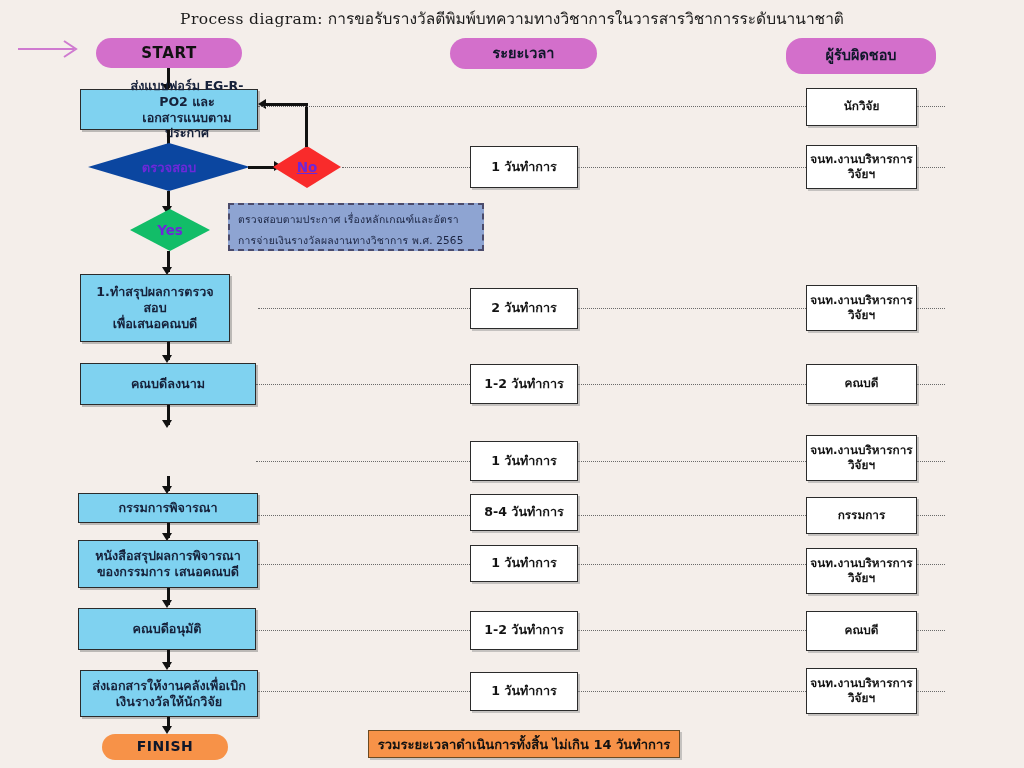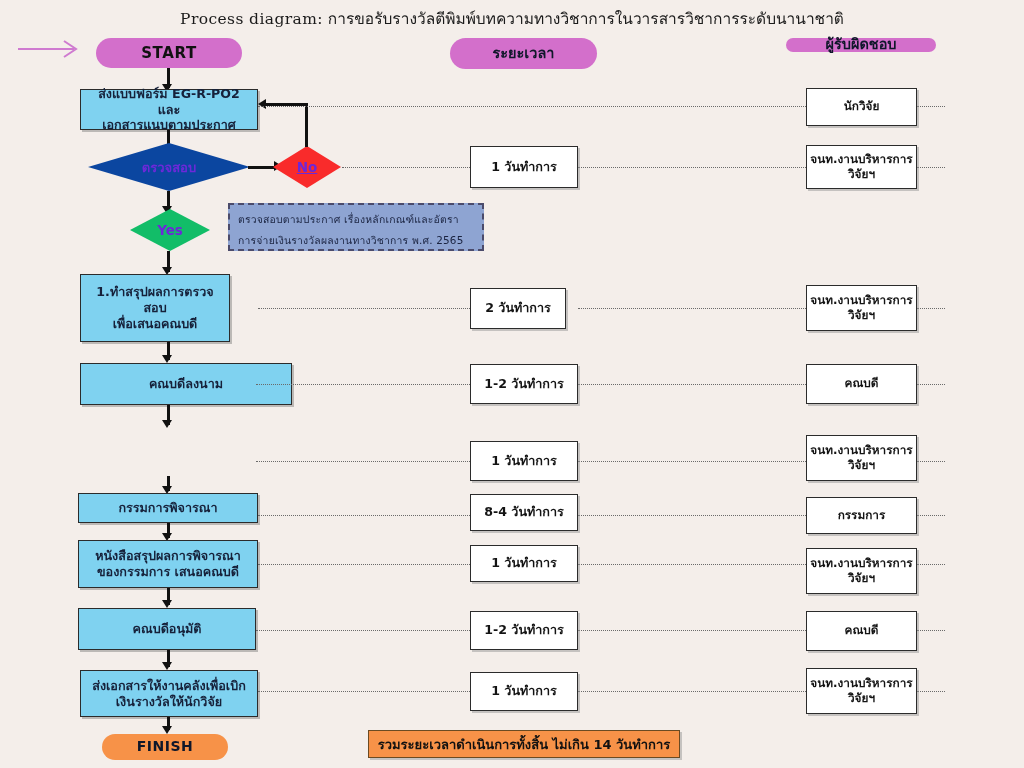--- a/index.html
+++ b/index.html
@@ -213,26 +213,26 @@
     <span class="en">Process diagram:</span><span> การขอรับรางวัลตีพิมพ์บทความทางวิชาการในวารสารวิชาการระดับนานาชาติ</span>
   </div>
 
   <svg class="left-arrow" viewBox="0 0 62 18">
     <line x1="0" y1="9" x2="56" y2="9" stroke="#cf7ad0" stroke-width="2"></line>
     <polyline points="46,1 58,9 46,17" fill="none" stroke="#cf7ad0" stroke-width="2"></polyline>
   </svg>
 
   <div class="pill start-pill" style="left:96px; top:38px; width:146px; height:30px;">START</div>
   <div class="pill" style="left:450px; top:38px; width:147px; height:31px;">ระยะเวลา</div>
-  <div class="pill" style="left:786px; top:38px; width:150px; height:14px;">ผู้รับผิดชอบ</div>
+  <div class="pill" style="left:786px; top:38px; width:150px; height:36px;">ผู้รับผิดชอบ</div>
 
   <div class="vline" style="left:167px; top:68px; height:20px;"></div>
   <div class="arrowhead-down" style="left:162px; top:84px;"></div>
 
-  <div class="proc" id="p0" style="left:80px; top:89px; width:178px; height:41px;">
+  <div class="proc" id="p0" style="left:80px; top:89px; width:178px; height:41px;padding-left:40px;">
       <div>
         <div>ส่งแบบฟอร์ม EG-R-PO2 และ</div>
         <div>เอกสารแนบตามประกาศ</div>
       </div>
     </div>
 
   <div class="vline" style="left:167px; top:130px; height:20px;"></div>
   <div class="arrowhead-down" style="left:162px; top:145px;"></div>
 
   <div class="diamond d-check" style="left:88px; top:143px; width:162px; height:48px;">
@@ -271,21 +271,21 @@
   <div class="proc" id="p1" style="left:80px; top:274px; width:150px; height:68px;">
       <div>
         <div>1.ทำสรุปผลการตรวจสอบ</div>
         <div>เพื่อเสนอคณบดี</div>
       </div>
     </div>
 
   <div class="vline" style="left:167px; top:342px; height:18px;"></div>
   <div class="arrowhead-down" style="left:162px; top:355px;"></div>
 
-  <div class="proc" id="p2" style="left:80px; top:363px; width:212px; height:42px;">
+  <div class="proc" id="p2" style="left:80px; top:363px; width:176px; height:42px;">
       <div>
         <div>คณบดีลงนาม</div>
       </div>
     </div>
 
   <div class="vline" style="left:167px; top:405px; height:20px;"></div>
   <div class="arrowhead-down" style="left:162px; top:420px;"></div>
 
 
   <div class="vline" style="left:167px; top:476px; height:15px;"></div>
@@ -364,21 +364,21 @@
 
   <div class="dotline" style="left:258px; top:691px; width:212px;"></div>
   <div class="dotline" style="left:578px; top:691px; width:228px;"></div>
   <div class="dotline" style="left:917px; top:691px; width:28px;"></div>
 
   <div class="wbox" id="t0" style="left:470px; top:146px; width:108px; height:42px;">
       <div>
         <div>1 วันทำการ</div>
       </div>
     </div>
-  <div class="wbox" id="t1" style="left:470px; top:288px; width:96px; height:41px;">
+  <div class="wbox" id="t1" style="left:470px; top:288px; width:108px; height:41px;">
       <div>
         <div>2 วันทำการ</div>
       </div>
     </div>
   <div class="wbox" id="t2" style="left:470px; top:364px; width:108px; height:40px;">
       <div>
         <div>1-2 วันทำการ</div>
       </div>
     </div>
   <div class="wbox" id="t3" style="left:470px; top:441px; width:108px; height:40px;">

